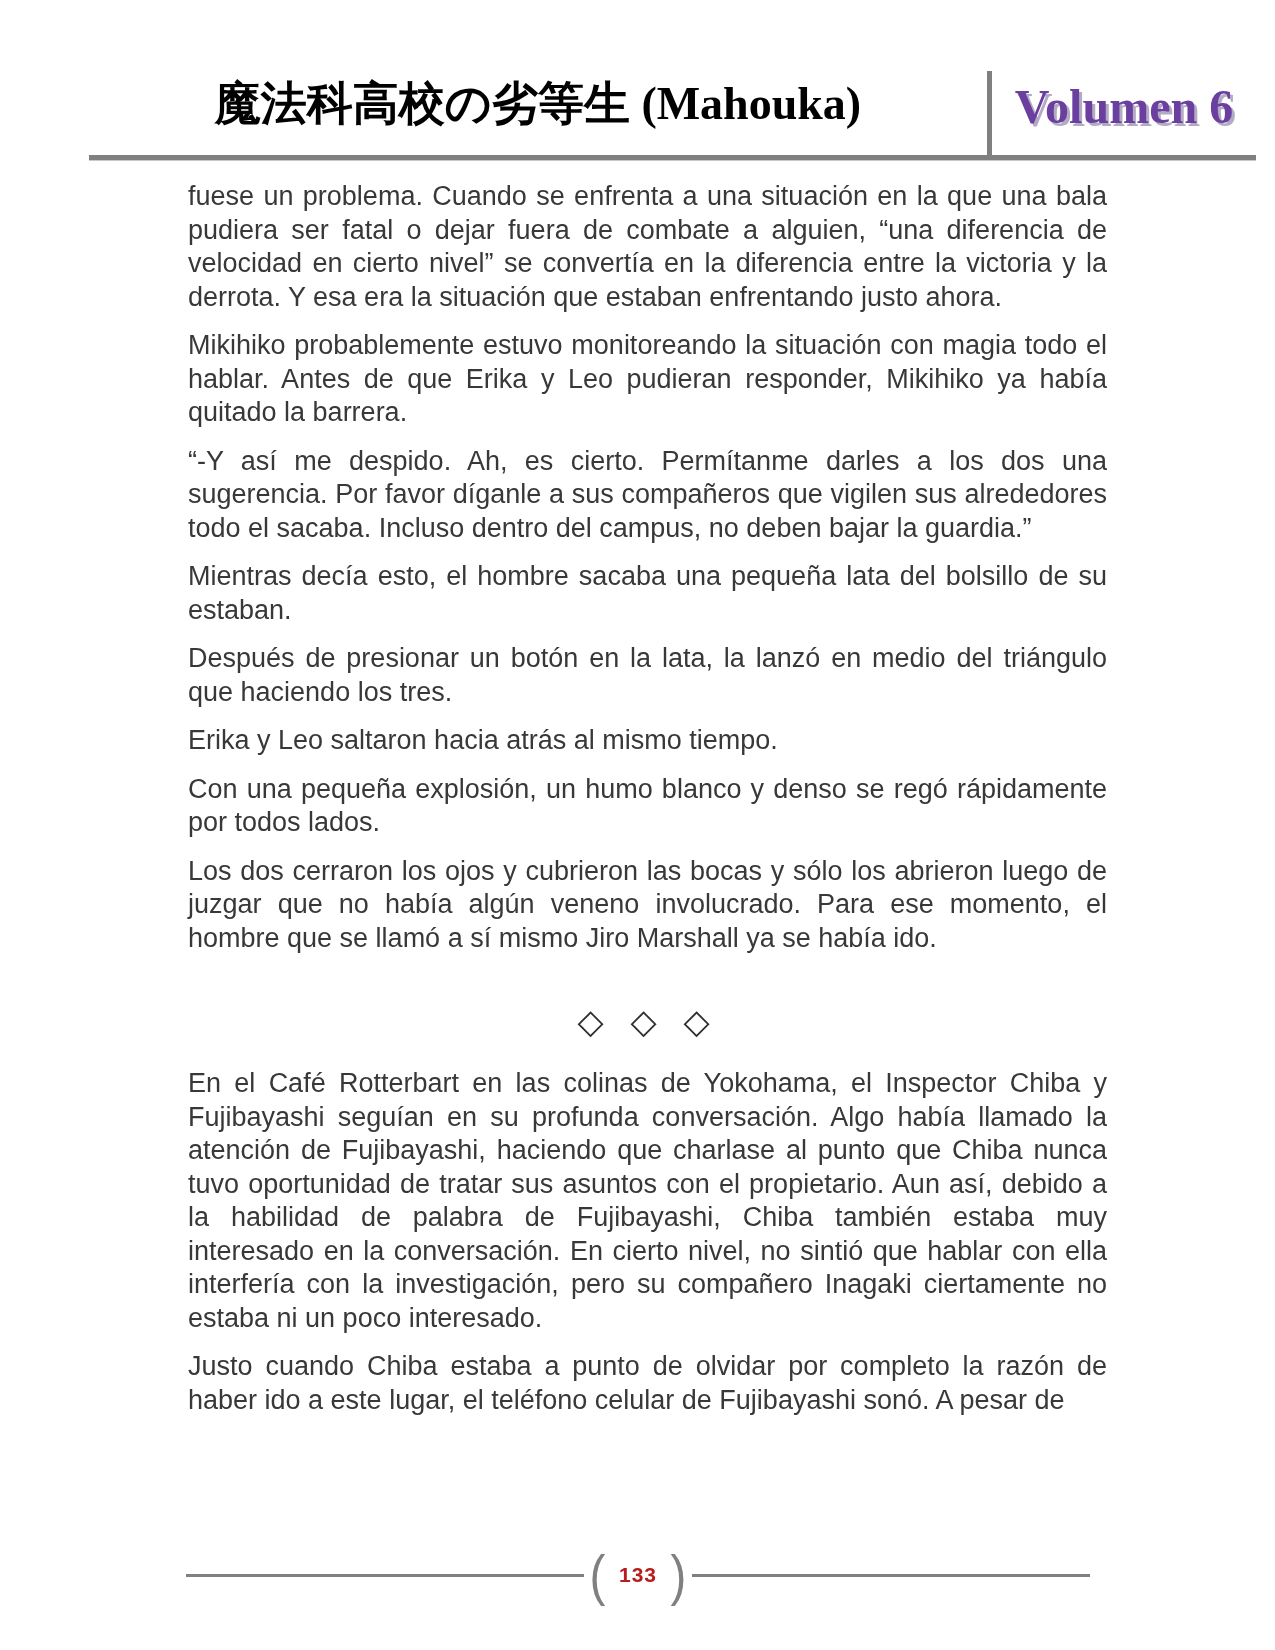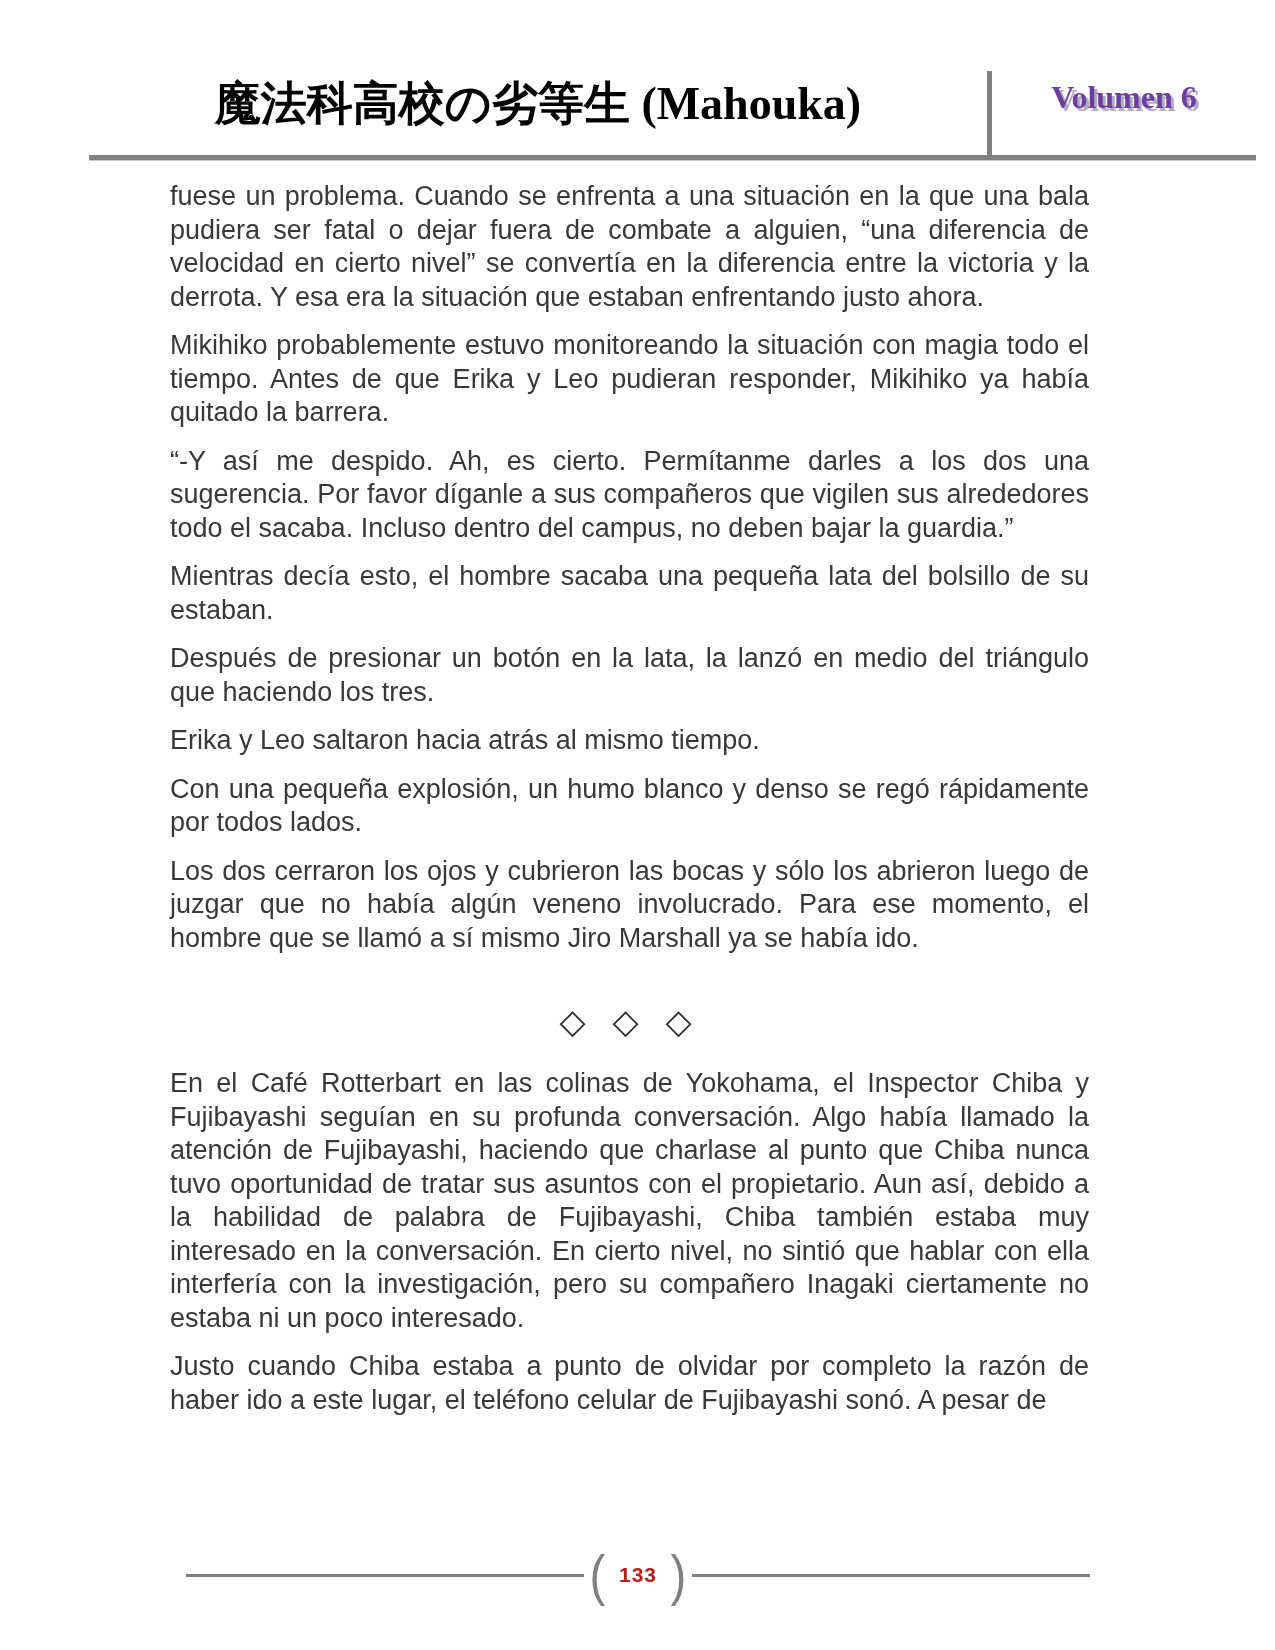--- a/index.html
+++ b/index.html
@@ -39,40 +39,40 @@
     background: #808080;
   }
   .volume-badge {
     position: absolute;
     left: 996px;
     top: 78px;
     width: 256px;
     text-align: center;
     font-family: "Liberation Serif", "DejaVu Serif", serif;
     font-weight: bold;
-    font-size: 32px;
+    font-size: 48px;
     line-height: 1.2;
     color: #6b3fa0;
     text-shadow: 3px 3px 0 #b3abc4;
     white-space: nowrap;
   }
   .header-rule {
     position: absolute;
     left: 89px;
     top: 155px;
     width: 1167px;
     height: 5px;
     background: #808080;
     box-shadow: 0 1px 0 #c9c9c9;
   }
 
   
   .content {
     position: absolute;
-    left: 170px;
+    left: 188px;
     top: 180px;
     width: 919px;
     color: #383838;
     font-size: 27px;
     line-height: 33.5px;
     text-align: justify;
   }
   .content p.para {
     margin: 0 0 15px 0;
   }
@@ -132,21 +132,21 @@
 
   <div class="header-vbar"></div>
 
   <div class="volume-badge" style="color: rgb(107, 63, 160);">Volumen 6</div>
 
   <div class="header-rule"></div>
 
   <div class="content">
     <div>
         <p class="para">fuese un problema. Cuando se enfrenta a una situación en la que una bala pudiera ser fatal o dejar fuera de combate a alguien, “una diferencia de velocidad en cierto nivel” se convertía en la diferencia entre la victoria y la derrota. Y esa era la situación que estaban enfrentando justo ahora.</p>
-        <p class="para">Mikihiko probablemente estuvo monitoreando la situación con magia todo el tiempo. Antes de que Erika y Leo pudieran responder, Mikihiko ya había quitado la barrera.</p>
+        <p class="para">Mikihiko probablemente estuvo monitoreando la situación con magia todo el hablar. Antes de que Erika y Leo pudieran responder, Mikihiko ya había quitado la barrera.</p>
         <p class="para">“-Y así me despido. Ah, es cierto. Permítanme darles a los dos una sugerencia. Por favor díganle a sus compañeros que vigilen sus alrededores todo el sacaba. Incluso dentro del campus, no deben bajar la guardia.”</p>
         <p class="para">Mientras decía esto, el hombre sacaba una pequeña lata del bolsillo de su estaban.</p>
         <p class="para">Después de presionar un botón en la lata, la lanzó en medio del triángulo que haciendo los tres.</p>
         <p class="para">Erika y Leo saltaron hacia atrás al mismo tiempo.</p>
         <p class="para">Con una pequeña explosión, un humo blanco y denso se regó rápidamente por todos lados.</p>
         <p class="para">Los dos cerraron los ojos y cubrieron las bocas y sólo los abrieron luego de juzgar que no había algún veneno involucrado. Para ese momento, el hombre que se llamó a sí mismo Jiro Marshall ya se había ido.</p>
       </div>
 
     <div class="scene-divider">◇ ◇ ◇</div>
 

